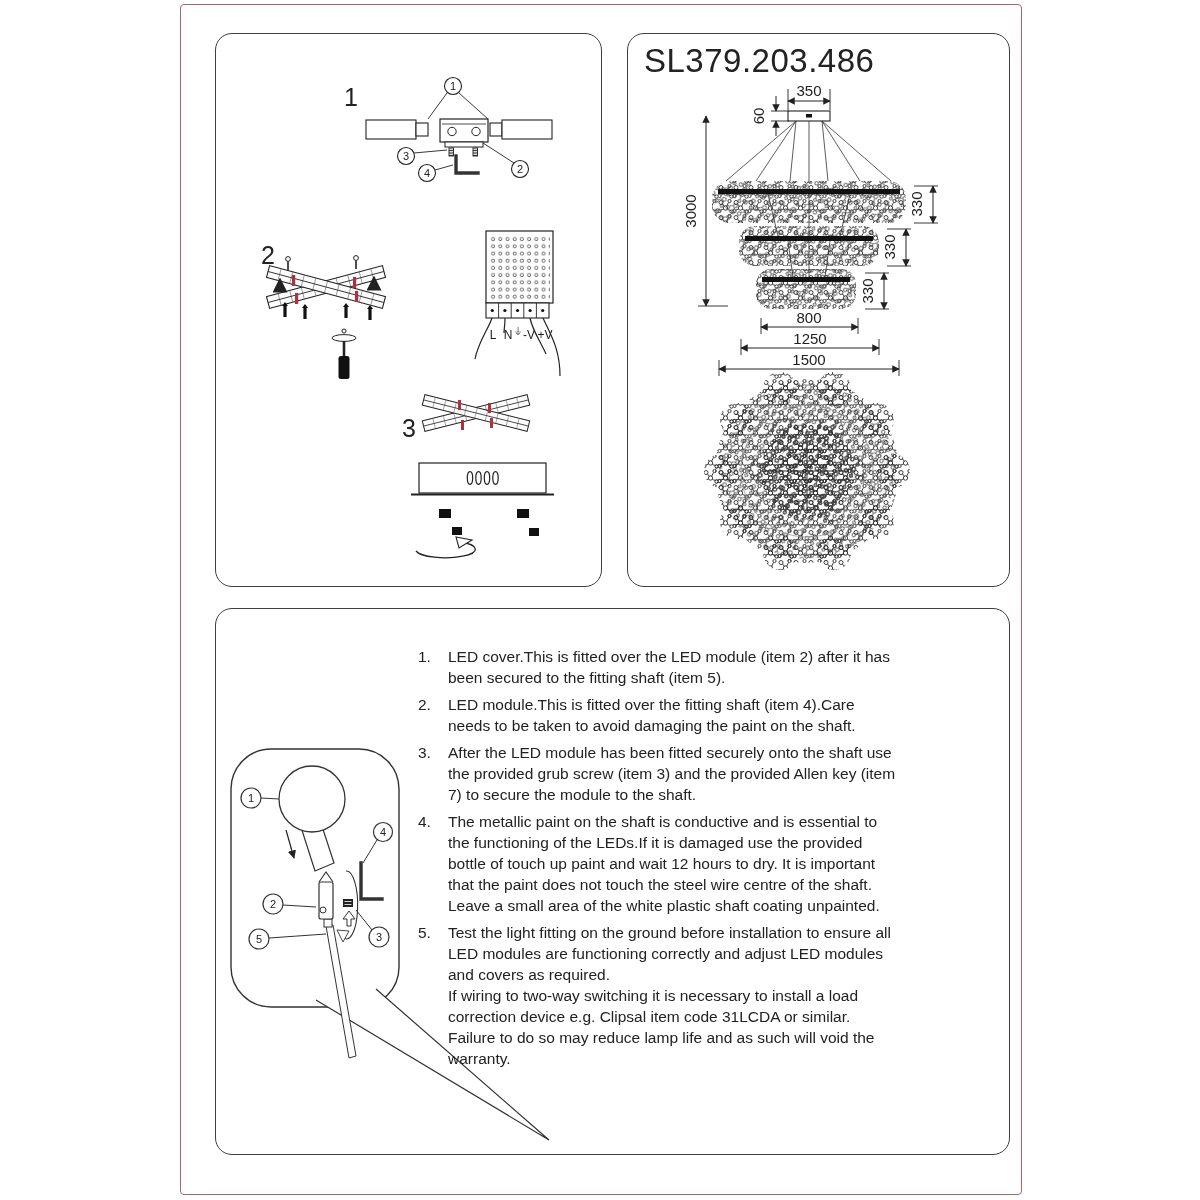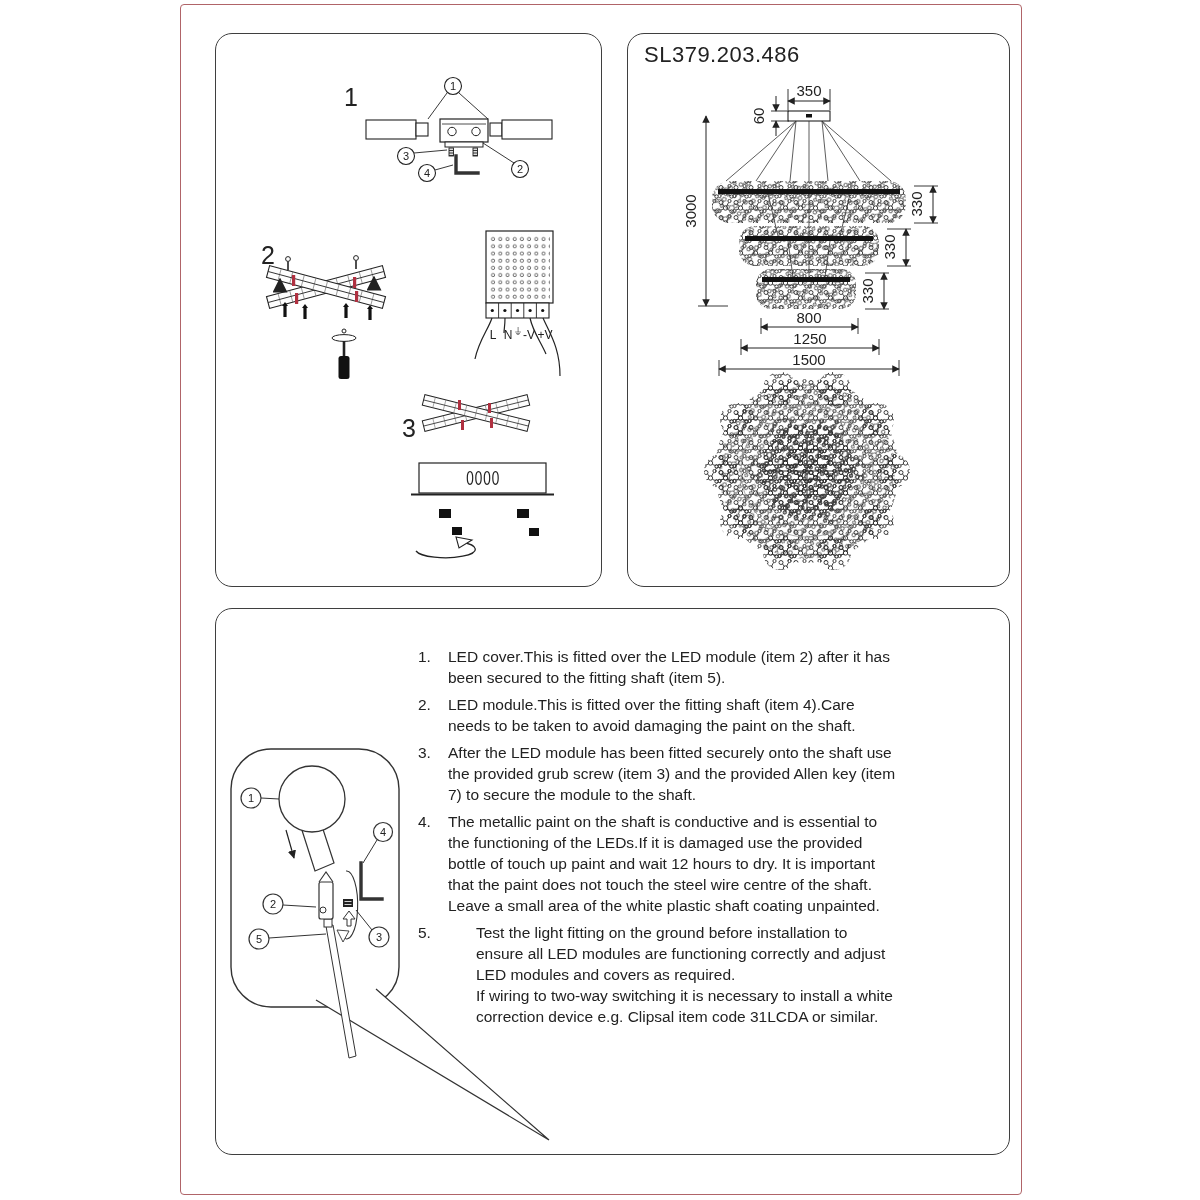--- a/index.html
+++ b/index.html
@@ -5,26 +5,26 @@
   html,body{margin:0;padding:0;background:#ffffff;}
   .canvas{position:relative;width:1200px;height:1200px;background:#ffffff;overflow:hidden;
           font-family:"Liberation Sans","DejaVu Sans",sans-serif;color:#1f1f1f;}
   .outer-border{position:absolute;left:180px;top:4px;width:840px;height:1189px;
                 border:1.6px solid #b06468;border-radius:4px;}
   .panel{position:absolute;background:#fff;border:1.5px solid #3f3f3f;border-radius:17px;}
   .panel-assembly{left:215px;top:33px;width:385px;height:552px;}
   .panel-dims{left:627px;top:33px;width:381px;height:552px;}
   .panel-instructions{left:215px;top:608px;width:793px;height:545px;}
   .panel svg{position:absolute;left:0;top:0;}
-  .model-title{position:absolute;left:16px;top:8px;font-size:22px;letter-spacing:.5px;color:#222;}
+  .model-title{position:absolute;left:16px;top:8px;font-size:33px;letter-spacing:.5px;color:#222;}
   .inst{position:absolute;left:202px;top:37px;width:480px;font-size:15.5px;line-height:21px;color:#222;}
   .inst-item{display:flex;margin-bottom:6px;}
   .inst-num{flex:0 0 30px;}
   .inst-txt{flex:1;}
-  .txt-col{flex:1;display:flex;flex-direction:column;margin-left:28px;}
+  .txt-col{flex:1;display:flex;flex-direction:column;}
   svg text{font-family:"Liberation Sans","DejaVu Sans",sans-serif;fill:#222;}
   .dim{font-size:15px;}
   .stepnum{font-size:25px;}
   .callout{font-size:11px;}
   .terms{font-size:12px;}
 </style>
 </head>
 <body>
 
 <div class="canvas">
@@ -422,18 +422,19 @@
         <span class="inst-txt">After the LED module has been fitted securely onto the shaft use the provided grub screw (item 3) and the provided Allen key (item 7) to secure the module to the shaft.</span>
       </div>
       <div class="inst-item">
         <span class="inst-num">4.</span>
         <span class="inst-txt">The metallic paint on the shaft is conductive and is essential to the functioning of the LEDs.If it is damaged use the provided bottle of touch up paint and wait 12 hours to dry. It is important that the paint does not touch the steel wire centre of the shaft. Leave a small area of the white plastic shaft coating unpainted.</span>
       </div>
       <div class="inst-item">
         <span class="inst-num">5.</span>
         <span class="txt-col">
           <span>Test the light fitting on the ground before installation to ensure all LED modules are functioning correctly and adjust LED modules and covers as required.</span>
-          <span>If wiring to two-way switching it is necessary to install a white correction device e.g. Clipsal item code 31LCDA or similar.</span>
+          <span>If wiring to two-way switching it is necessary to install a load correction device e.g. Clipsal item code 31LCDA or similar.</span>
+          <span>Failure to do so may reduce lamp life and as such will void the warranty.</span>
         </span>
       </div>
     </div>
   </div>
 </div>
 
 </body></html>

